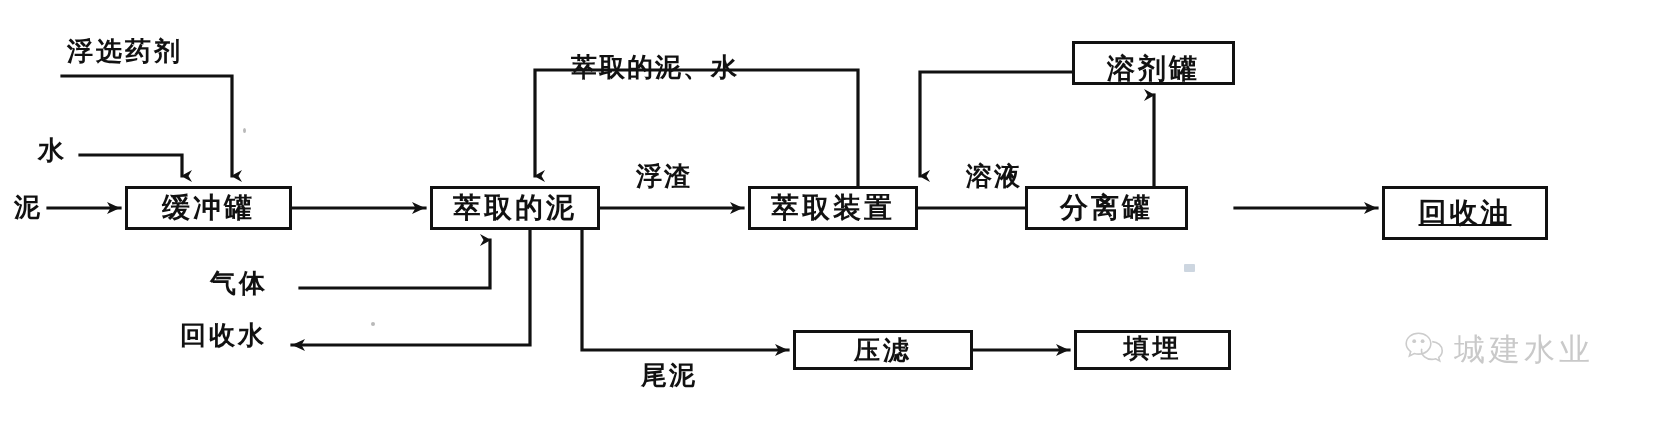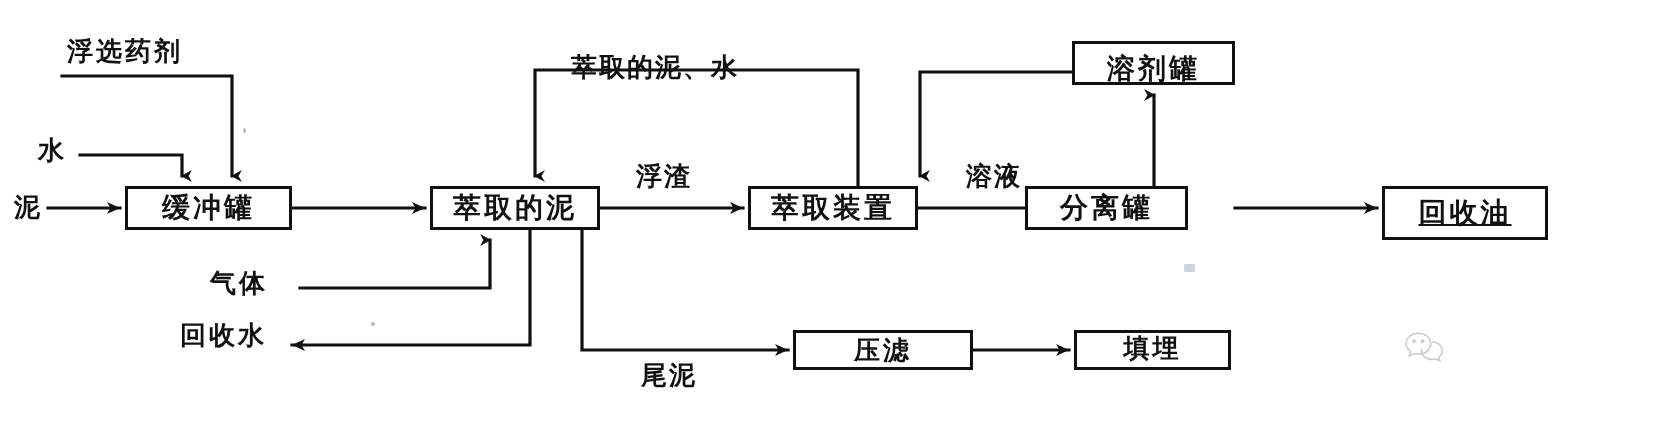--- a/index.html
+++ b/index.html
@@ -183,15 +183,16 @@
                    L5.4,26.0 L10.3,23.5 C11.6,23.9 13.0,24.1 14.5,24.1
                    C21.4,24.1 26.8,19.4 26.8,13.6 C26.8,7.9 21.4,3.2 14.5,3.2 Z"></path>
           <path d="M28.2,11.6 C33.9,11.9 38.2,15.9 38.2,20.7 C38.2,23.3 36.9,25.7 34.7,27.3
                    L35.7,30.9 L31.7,28.8 C30.5,29.2 29.2,29.4 27.9,29.4
                    C22.1,29.4 17.5,25.5 17.5,20.7 C17.5,20.0 17.6,19.4 17.8,18.8"></path>
         </g>
         <circle cx="10.2" cy="11.2" r="1.9" fill="#cccccc"></circle>
         <circle cx="18.6" cy="11.2" r="1.9" fill="#cccccc"></circle>
       </svg>
     </span>
+    <span class="wm-text">城建水业</span>
   </div>
 
 </div>
 
 </body></html>

